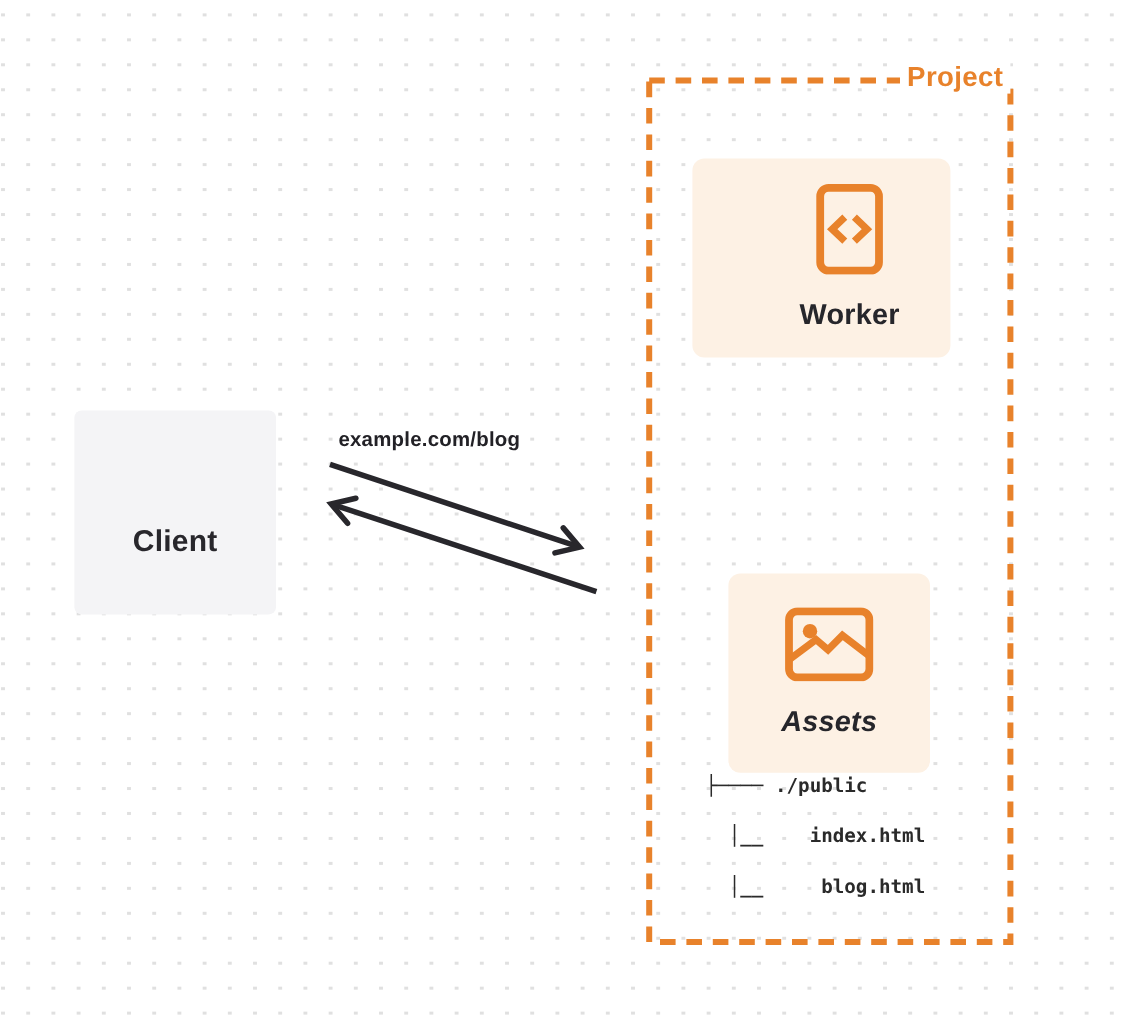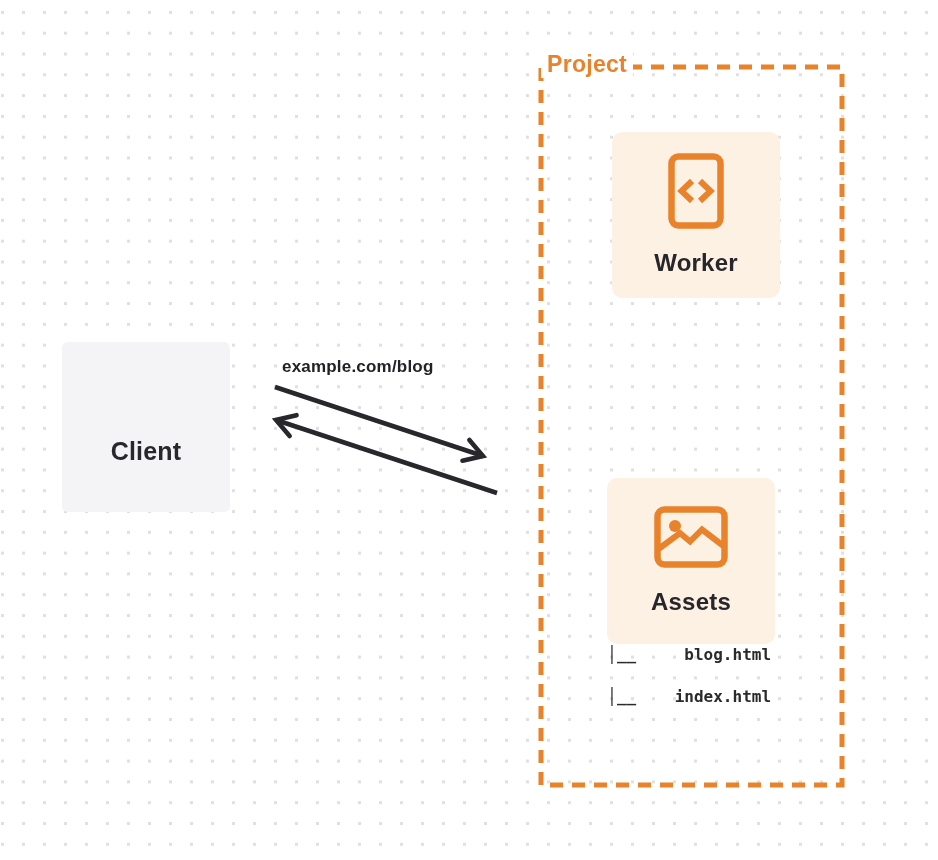--- a/index.html
+++ b/index.html
@@ -50,21 +50,21 @@
     font-size: 17px;
     font-weight: 700;
     color: #222126;
     letter-spacing: 0.2px;
   }
   .project-title-row {
     position: absolute;
     left: 541px;
     top: 51px;
     width: 301px;
-    text-align: left;
+    text-align: right;
   }
   .project-title-row .project-title {
     display: inline-block;
     background: #ffffff;
     padding: 0 6px;
     font-size: 23px;
     font-weight: 700;
     color: #e8822b;
     letter-spacing: 0.3px;
   }
@@ -73,22 +73,22 @@
     width: 168px;
     height: 166px;
     background: #fdf1e4;
     border-radius: 10px;
     display: flex;
     flex-direction: column;
     align-items: center;
     justify-content: center;
     gap: 20px;
   }
-  .card.worker { left: 612px; top: 132px; }
-  .card.assets { left: 607px; top: 478px; }
+  .card.worker { left: 577px; top: 132px; padding-left: 47px; }
+  .card.assets { left: 607px; top: 478px; font-style: italic; }
   .card .card-label {
     font-size: 24px;
     font-weight: 700;
     color: #26262b;
     letter-spacing: 0.2px;
   }
   .file-tree {
     position: absolute;
     left: 588px;
     top: 644px;
@@ -141,18 +141,18 @@
 
   <div class="card assets">
     <svg width="74" height="62" viewBox="0 0 74 62">
       <rect x="3.5" y="3.5" width="67" height="55" rx="7" fill="none" stroke="#e8822b" stroke-width="6.5"></rect>
       <circle cx="21" cy="20" r="6" fill="#e8822b"></circle>
       <path d="M4.5 43 L26 27 L36 35.5 L48 23.5 L69.5 40" fill="none" stroke="#e8822b" stroke-width="6" stroke-linejoin="miter" stroke-linecap="butt"></path>
     </svg>
     <div class="card-label">Assets</div>
   </div>
 
-  <pre class="file-tree">
+  <pre class="file-tree"><div>├──── ./public</div>
+<div>  │__    index.html</div>
 <div>  │__     blog.html</div>
-<div>  │__    index.html</div>
 </pre>
 
 </div>
 
 </body></html>

